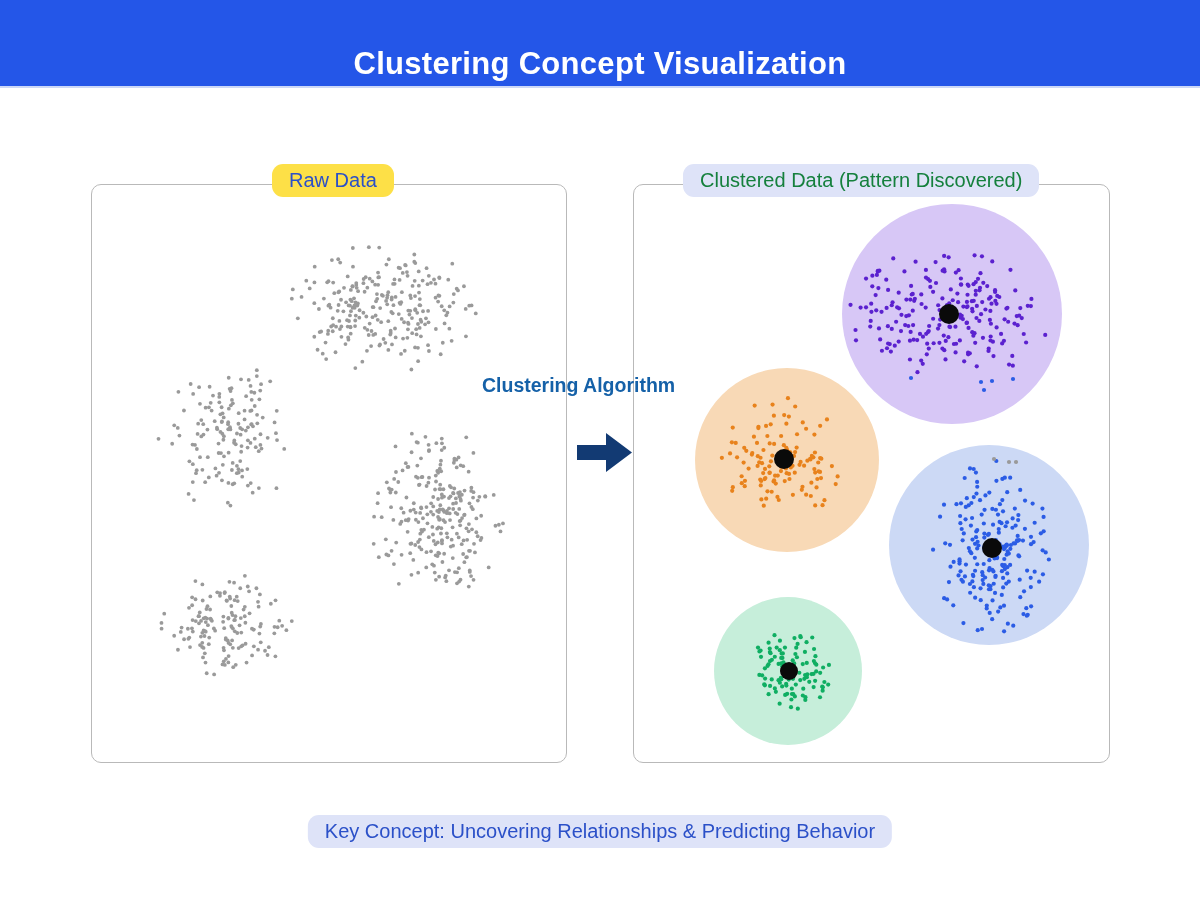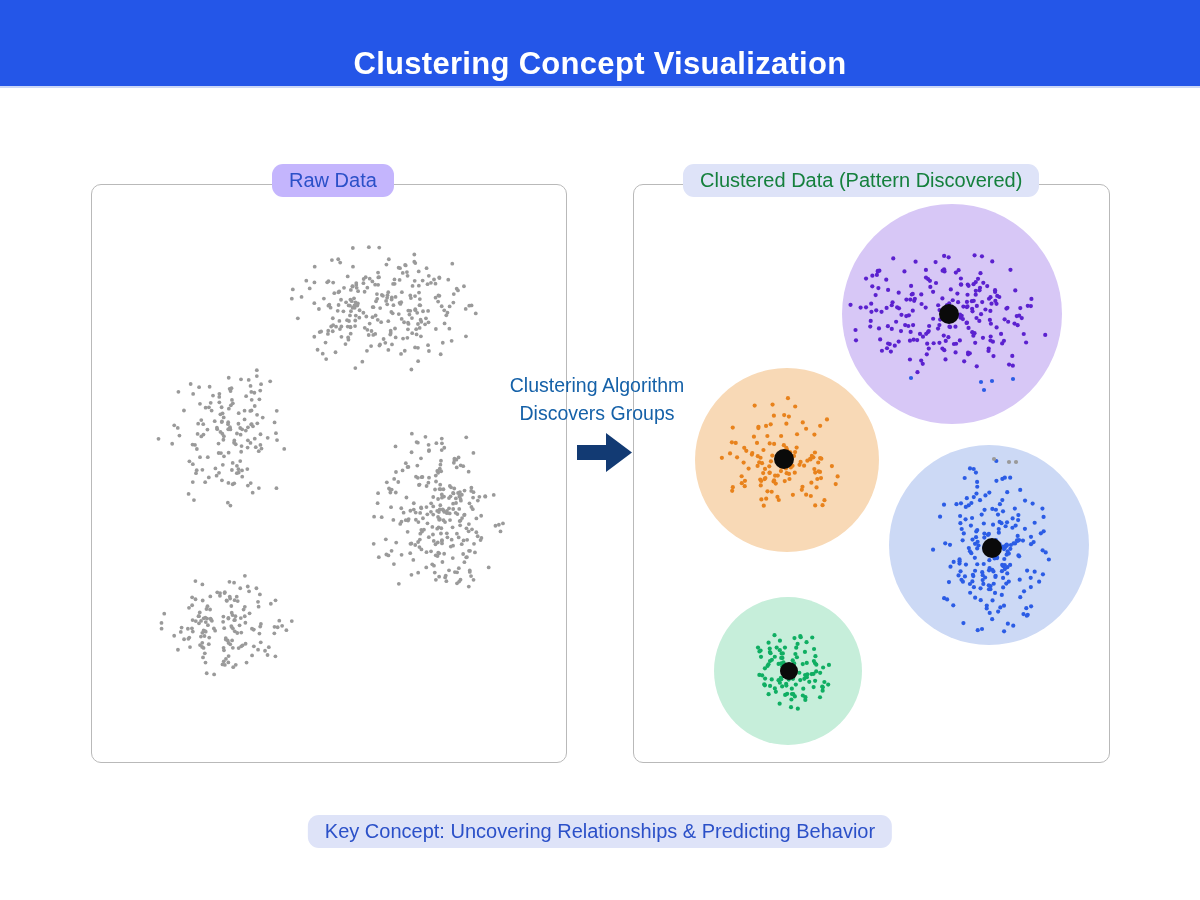--- a/index.html
+++ b/index.html
@@ -27,21 +27,21 @@
     position: absolute; background: #dee3f8; color: #2b50c8;
     border-radius: 11px; font-size: 20px; font-weight: 500;
     padding: 5px 17px; white-space: nowrap; z-index: 5;
   }
   .pill-raw { left: 272px; top: 164px; }
   .pill-clustered { left: 683px; top: 164px; }
   .pill-footer { top: 815px; left: 50%; transform: translateX(-50%); text-align: center; }
 
   .mid-text {
     position: absolute; left: 482px; top: 371px; width: 230px;
-    text-align: center; color: #1561a8; font-size: 19.5px; font-weight: 400;
+    color: #1561a8; font-size: 19.5px; font-weight: 700;
     line-height: 28px; z-index: 4;
   }
   .mid-arrow { position: absolute; left: 577px; top: 433px; z-index: 4; }
 </style>
 </head>
 <body>
 
 <div class="header" style="background: rgb(36, 86, 232);">
   <h1 style="color: rgb(255, 255, 255); margin-top: 42px;">Clustering Concept Visualization</h1>
 </div>
@@ -1545,25 +1545,24 @@
       <circle cx="360" cy="274" r="2.1" fill="#9a9a9a"></circle>
       <circle cx="375" cy="277" r="2.1" fill="#9a9a9a"></circle>
       <circle cx="382" cy="277" r="2.1" fill="#9a9a9a"></circle>
       <circle cx="315" cy="129" r="10" fill="#0a0a0a"></circle>
       <circle cx="150" cy="274" r="10" fill="#0a0a0a"></circle>
       <circle cx="358" cy="363" r="10" fill="#0a0a0a"></circle>
       <circle cx="155" cy="486" r="9" fill="#0a0a0a"></circle>
     </svg>
 </div>
 
-<span class="pill pill-raw" style="background: #c4b5fd; color: rgb(43, 80, 200);">Raw Data</span>
+<span class="pill pill-raw" style="background: #fde047; color: rgb(43, 80, 200);">Raw Data</span>
 <span class="pill pill-clustered" style="background: rgb(222, 227, 248); color: #15803d;">Clustered Data (Pattern Discovered)</span>
 
 <div class="mid-text" style="color: rgb(21, 97, 168);">
   <div>Clustering Algorithm</div>
-  <div>Discovers Groups</div>
 </div>
 
 <svg class="mid-arrow" width="56" height="39" viewBox="0 0 56 39">
   <polygon id="arrow-shape" points="0,12 29,12 29,0 55,19.5 29,39 29,27 0,27" fill="#123a73"></polygon>
 </svg>
 
 <span class="pill pill-footer" style="background: rgb(222, 227, 248); color: rgb(43, 80, 200);">Key Concept: Uncovering Relationships &amp; Predicting Behavior</span>
 
 </body></html>

